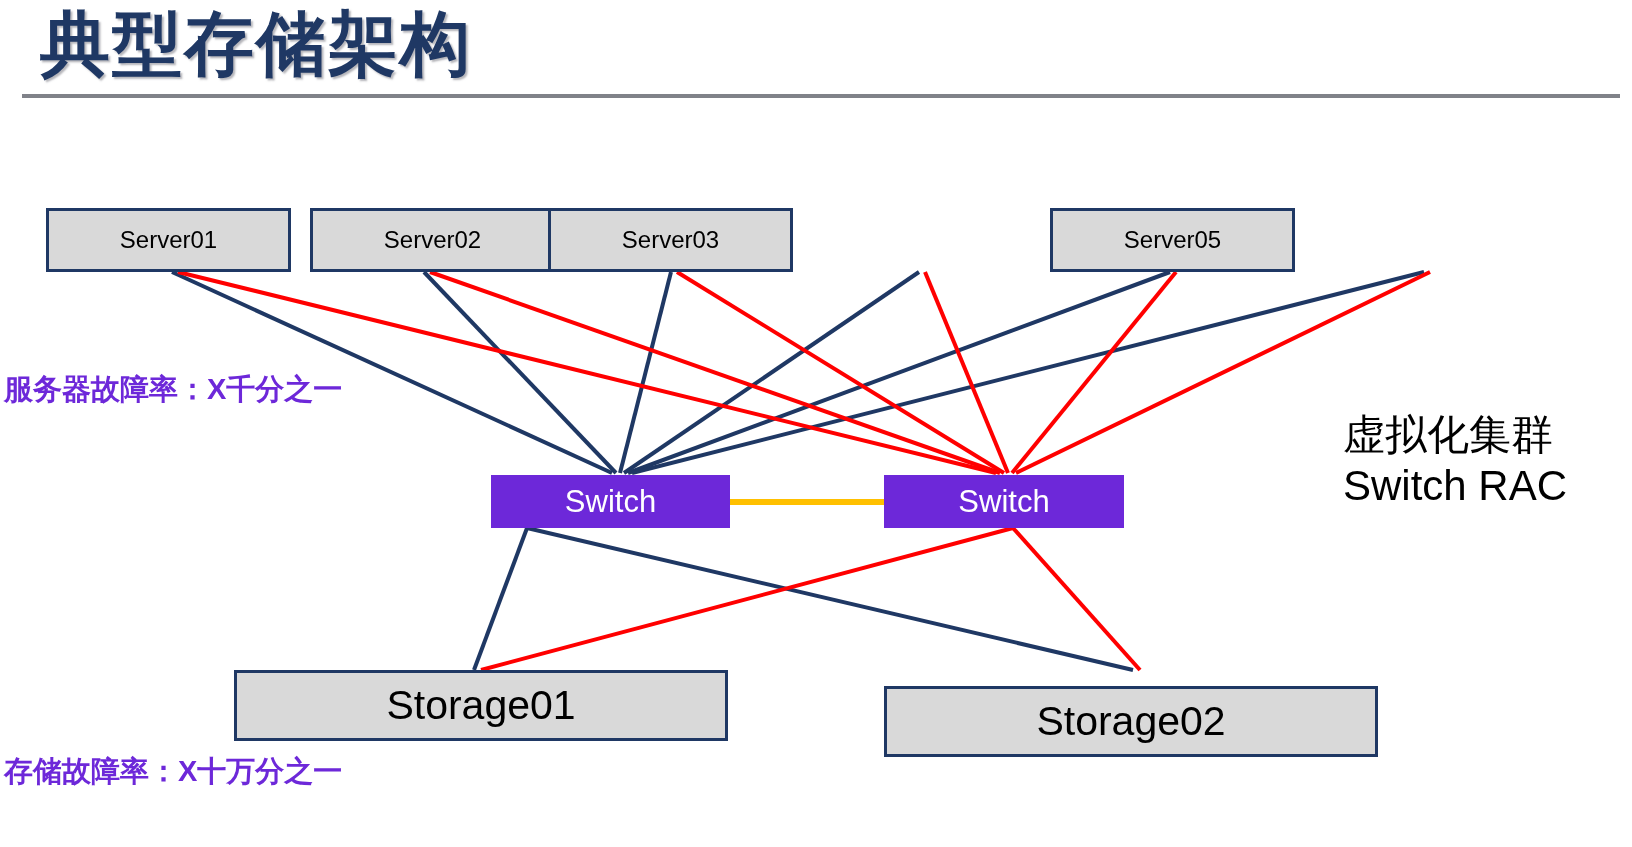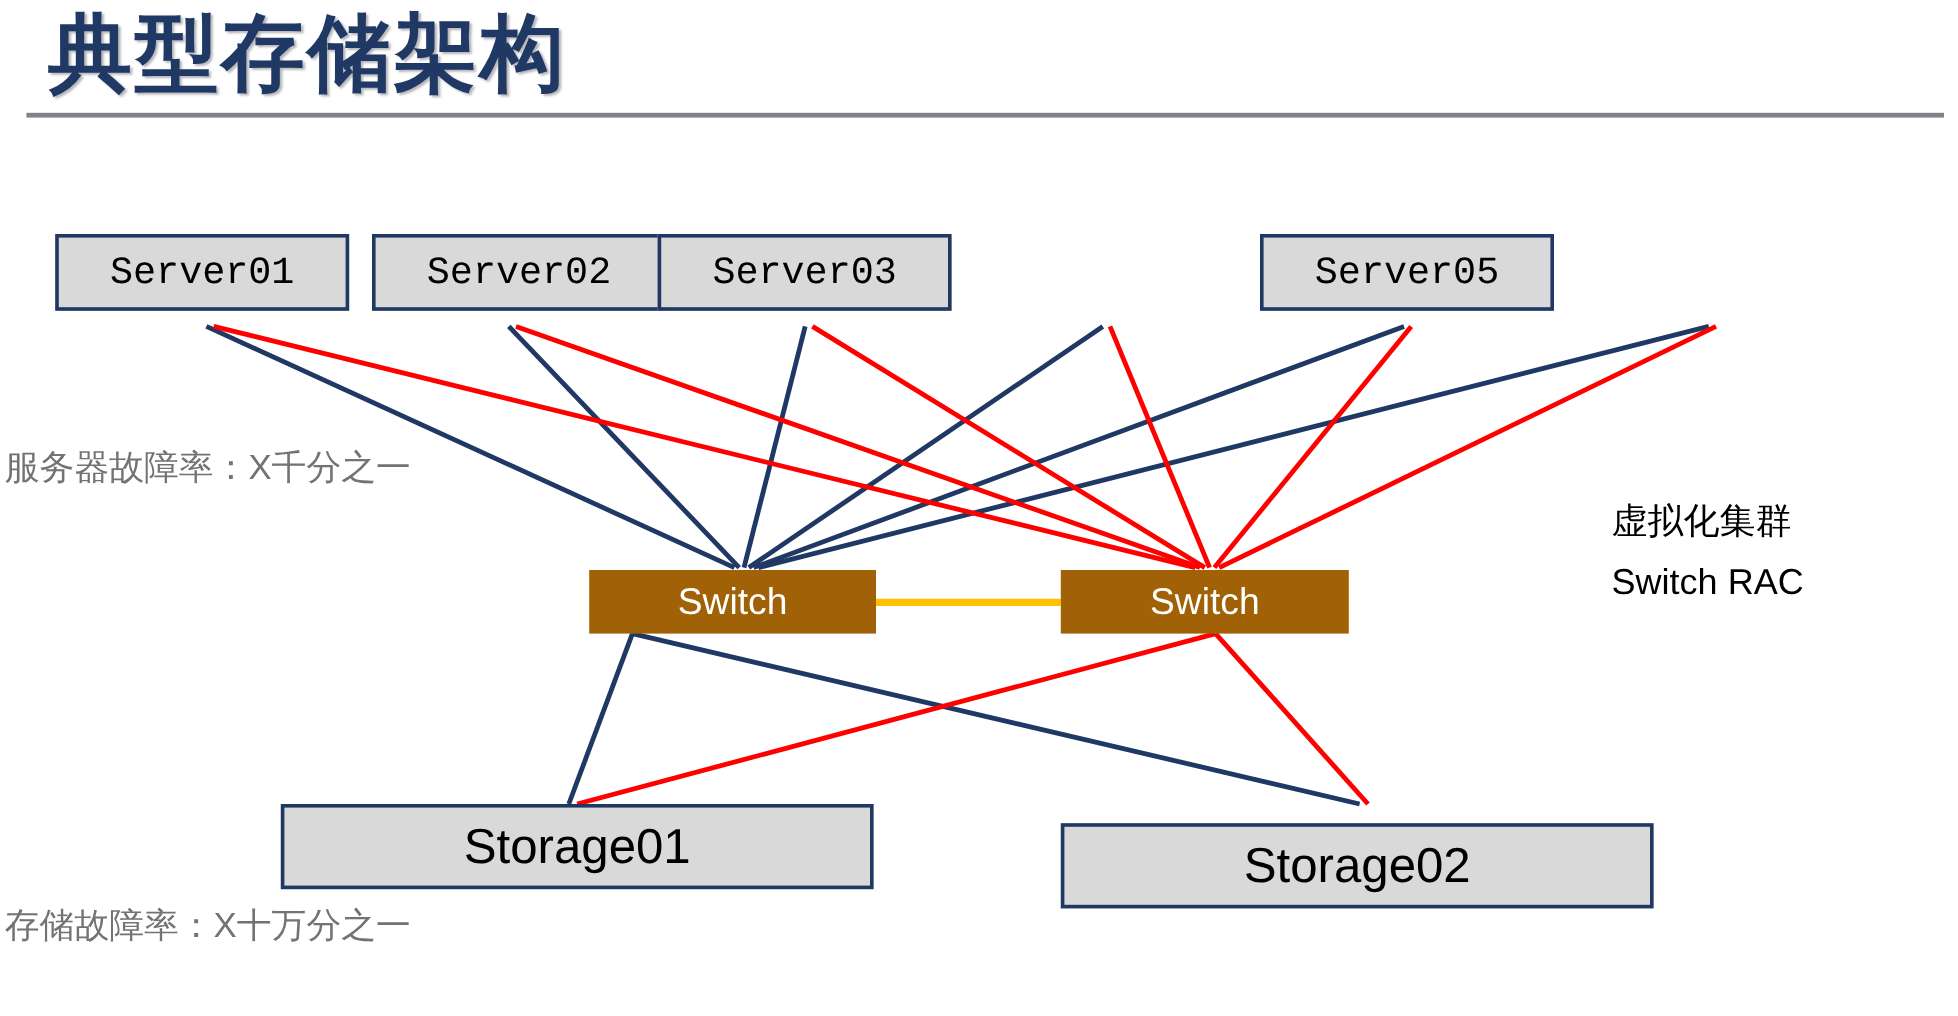--- a/index.html
+++ b/index.html
@@ -54,64 +54,64 @@
     position: absolute;
     box-sizing: border-box;
     display: flex;
     align-items: center;
     justify-content: center;
     white-space: nowrap;
   }
   .server {
     background: #d9d9d9;
     border: 3px solid #1F3864;
-    font-size: 32px;
+    font-size: 24px;
     color: #000000;
-    top: 195px;
+    top: 208px;
     height: 64px;
     width: 245px;
-    font-family: Liberation Mono, monospace;
   }
   .storage {
     background: #d9d9d9;
     border: 3px solid #1F3864;
     font-size: 41px;
     color: #000000;
     top: 670px;
     height: 71px;
   }
   #storage01 { left: 234px; width: 494px; }
   #storage02 { left: 884px; width: 494px; margin-top: 16px; }
 
   .switch {
-    background: #a16207;
+    background: #6d28d9;
     color: #ffffff;
     font-size: 31px;
     top: 475px;
     height: 53px;
     border: 0;
   }
   #switch-left  { left: 491px; width: 239px; }
   #switch-right { left: 884px; width: 240px; }
 
   
   .note {
     position: absolute;
     font-size: 29px;
-    color: #737373;
+    color: #6d28d9;
     white-space: nowrap;
+    font-weight: bold;
   }
   #note-server  { left: 4px;  top: 370px; }
   #note-storage { left: 4px;  top: 752px; }
 
   #cluster-note {
     position: absolute;
     left: 1343px;
     top: 409px;
-    font-size: 30px;
+    font-size: 42px;
     line-height: 51px;
     color: #000000;
     white-space: nowrap;
   }
 </style>
 </head>
 <body>
 
 <div id="slide">
 

